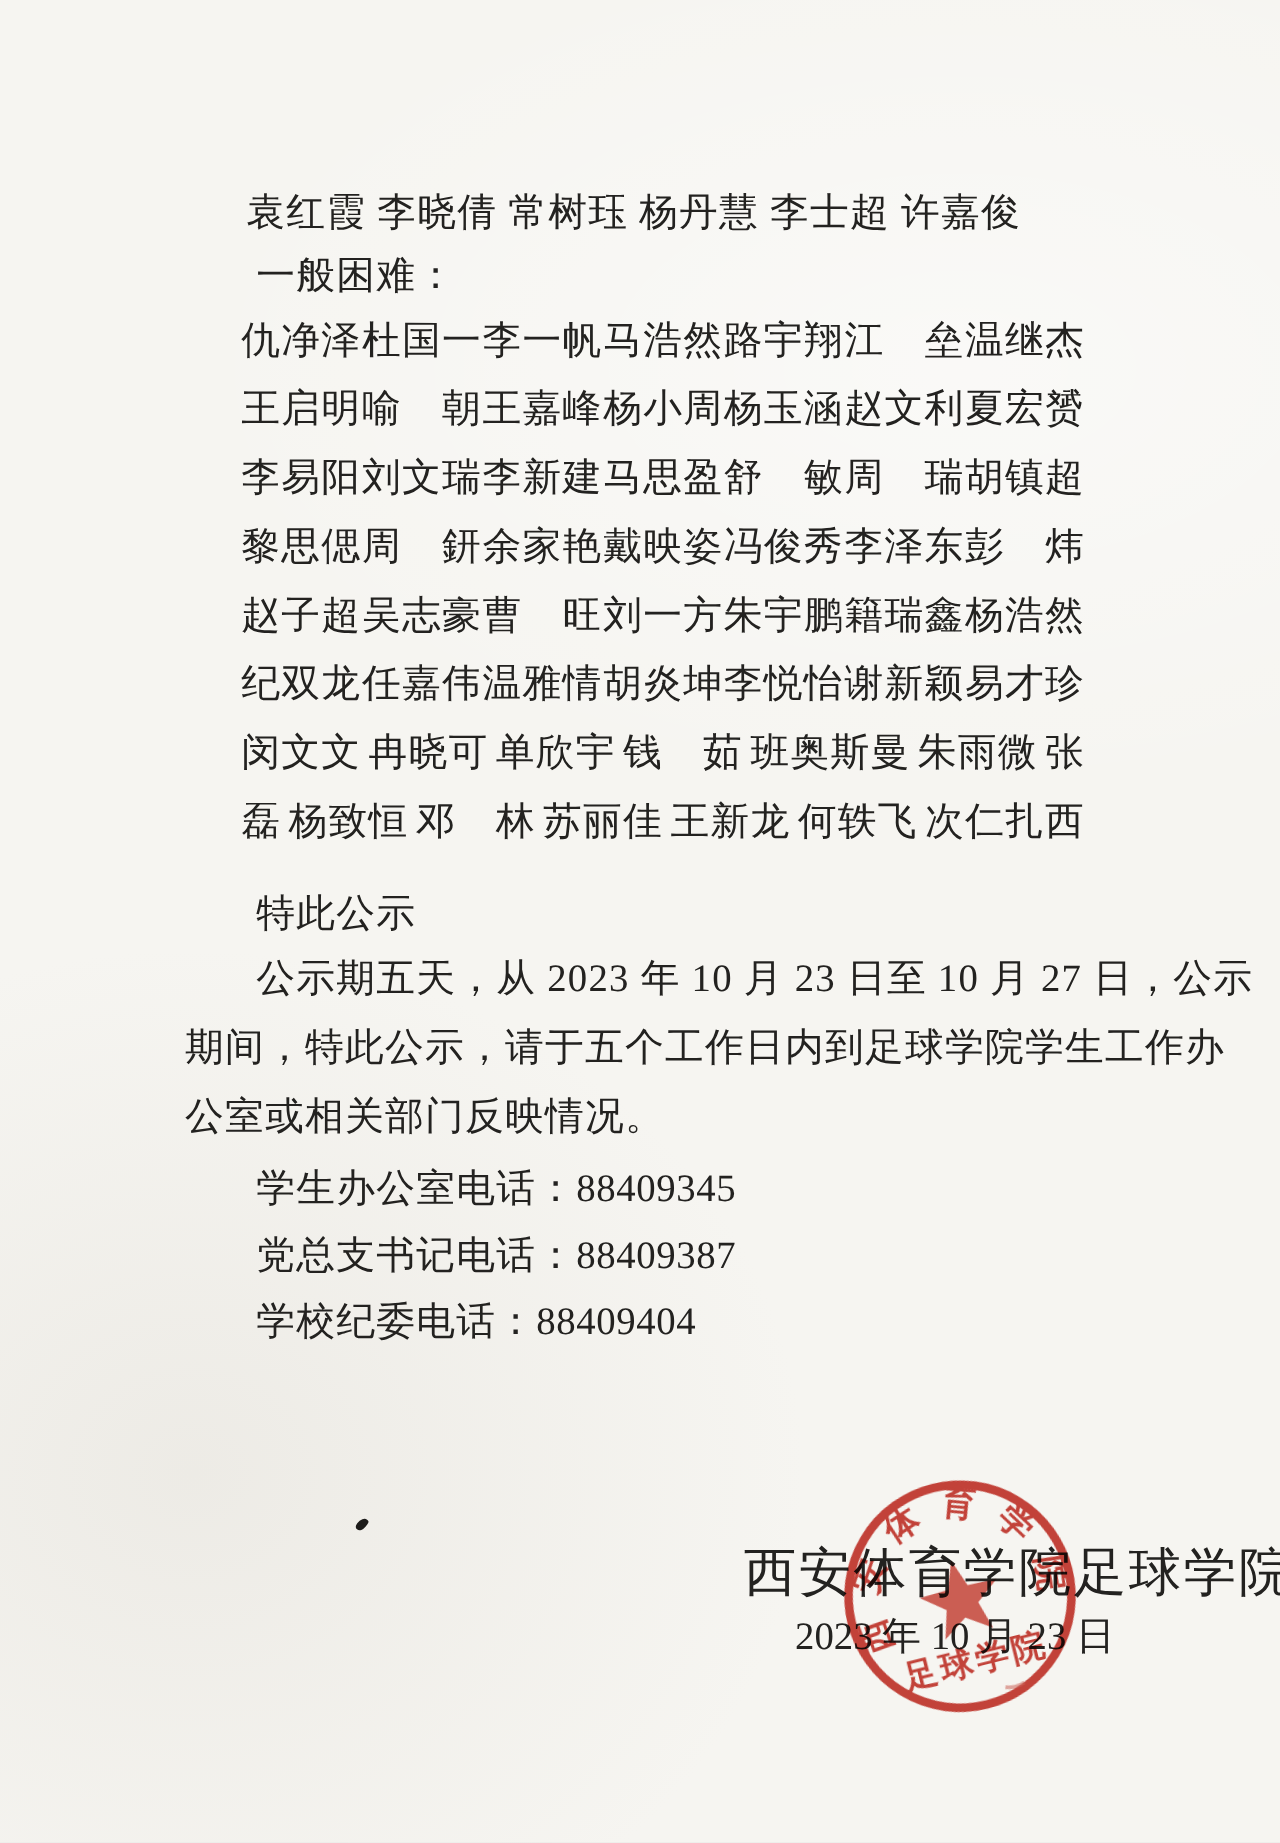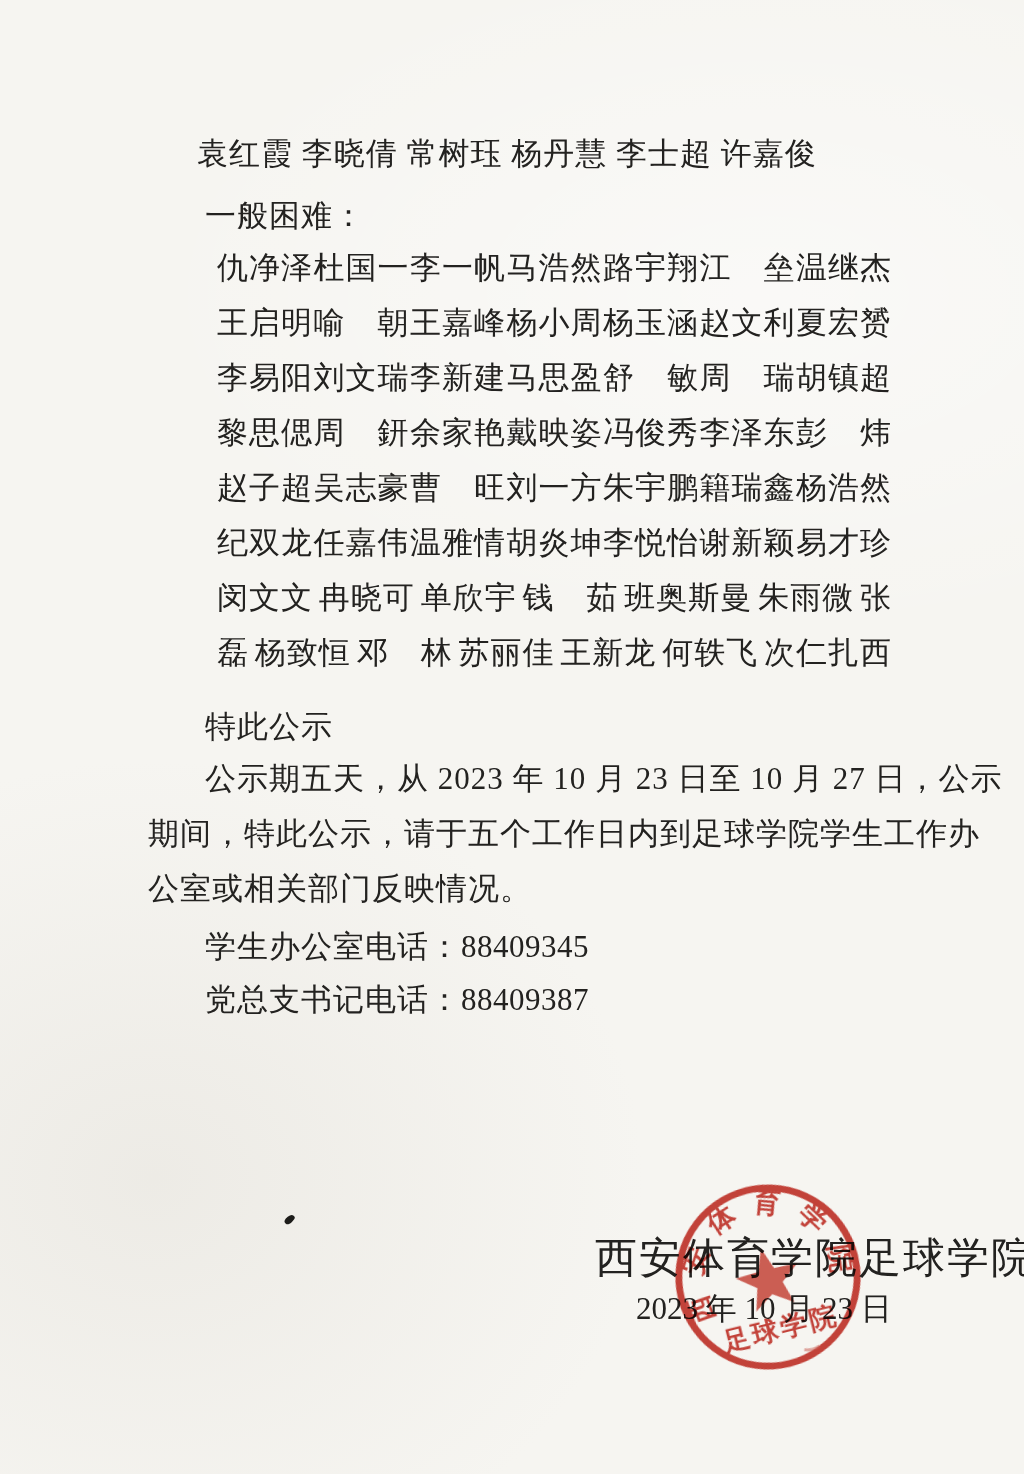--- a/index.html
+++ b/index.html
@@ -13,38 +13,38 @@
       radial-gradient(ellipse 900px 500px at 75% 20%, rgba(255,255,255,0.45), rgba(255,255,255,0) 70%),
       radial-gradient(ellipse 700px 600px at 15% 80%, rgba(228,225,218,0.5), rgba(228,225,218,0) 70%),
       #f6f5f1;
     font-family: "Liberation Serif", "DejaVu Serif", serif;
     color: #232220;
     overflow: hidden;
   }
   .content {
     position: absolute;
     left: 148px;
-    top: 137px;
+    top: 153px;
     width: 727px;
     font-size: 31px;
     letter-spacing: 1px;
   }
   .top-names {
     margin-left: 49px;
     height: 34px;
     line-height: 34px;
     white-space: pre;
   }
   .section-label {
-    margin-top: 28px;
+    margin-top: 16px;
     margin-left: 57px;
     height: 34px;
     line-height: 34px;
   }
-  .rows { margin-top: 18px; margin-left: 69px; width: 675px; }
+  .rows { margin-top: 18px; margin-left: 45px; width: 675px; }
   .name-row {
     display: flex;
     justify-content: space-between;
     height: 33px;
     line-height: 33px;
     margin-bottom: 22px;
   }
   .name-row span { white-space: pre; }
   .closing {
     margin-top: 41px;
@@ -193,20 +193,21 @@
 
     <div class="para">
       <div class="para-line indent">公示期五天，从 2023 年 10 月 23 日至 10 月 27 日，公示</div>
       <div class="para-line">期间，特此公示，请于五个工作日内到足球学院学生工作办</div>
       <div class="para-line">公室或相关部门反映情况。</div>
     </div>
 
     <div class="phones">
       <div class="phone-line"><span>学生办公室电话：</span><span class="phone-number">88409345</span></div>
       <div class="phone-line"><span>党总支书记电话：</span><span class="phone-number">88409387</span></div>
+      <div class="phone-line"><span>学校纪委电话：</span><span class="phone-number">88409404</span></div>
     </div>
 
   </div>
 
   <div class="ink-speck"></div>
 
   <div class="signature">西安体育学院足球学院</div>
 
   <div class="date-line">2023 年 10 月 23 日</div>
 

